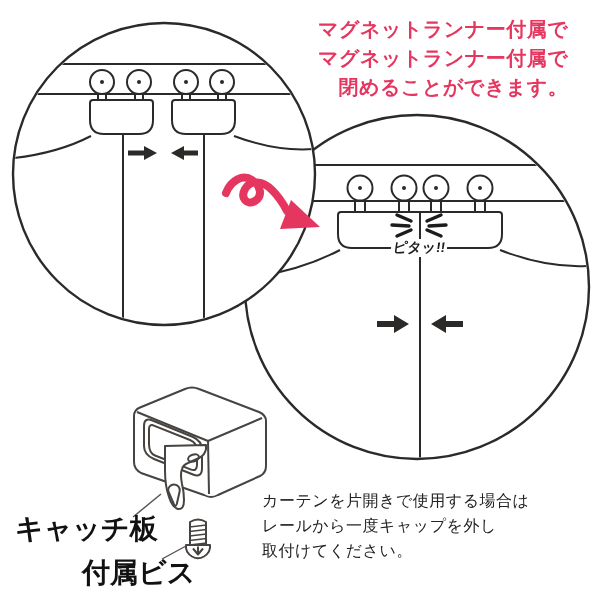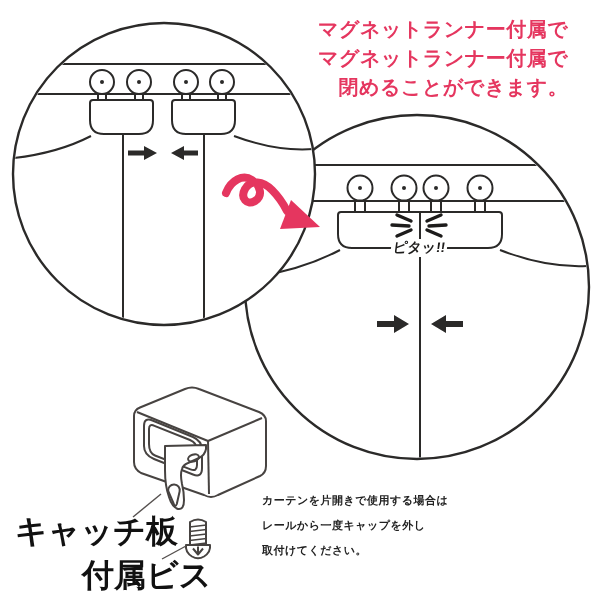--- a/index.html
+++ b/index.html
@@ -8,22 +8,22 @@
     --line-gray:#474341;
   }
   html,body{margin:0;padding:0;background:#fff;}
   .stage{
     position:relative;width:600px;height:600px;background:#ffffff;overflow:hidden;
     font-family:"Liberation Sans","DejaVu Sans",sans-serif;
   }
   .stage svg{position:absolute;left:0;top:0;}
   .txt{position:absolute;white-space:nowrap;}
   .heading{left:318px;top:15px;color:var(--accent-pink);font-size:20px;font-weight:bold;line-height:29px;letter-spacing:0.5px;text-align:right;}
-  .note{left:262px;top:488px;color:#222;font-size:11px;font-weight:bold;line-height:25px;letter-spacing:0.5px;}
-  .part-label{color:#111;font-size:32px;font-weight:bold;}
+  .note{left:262px;top:488px;color:#222;font-size:16px;font-weight:normal;line-height:25px;letter-spacing:0.5px;}
+  .part-label{color:#111;font-size:28px;font-weight:bold;}
   .catch-plate-label{left:15px;top:510px;}
   .screw-label{left:66px;top:554px;margin-left:16px;}
   .snap{left:391px;top:239px;color:#1d1c1b;font-size:14px;font-weight:bold;
         background:#fff;padding:0 2px;transform:skewX(-8deg);}
   
   .ink-line{stroke:var(--ink);stroke-width:2;fill:none;}
   .ink-fill{fill:var(--ink);stroke:none;}
   .white-ink{fill:#fff;stroke:var(--ink);stroke-width:2;}
   .gray-line{stroke:var(--line-gray);stroke-width:2;fill:none;stroke-linejoin:round;}
   .white-gray{fill:#fff;stroke:var(--line-gray);stroke-width:2;stroke-linejoin:round;}

